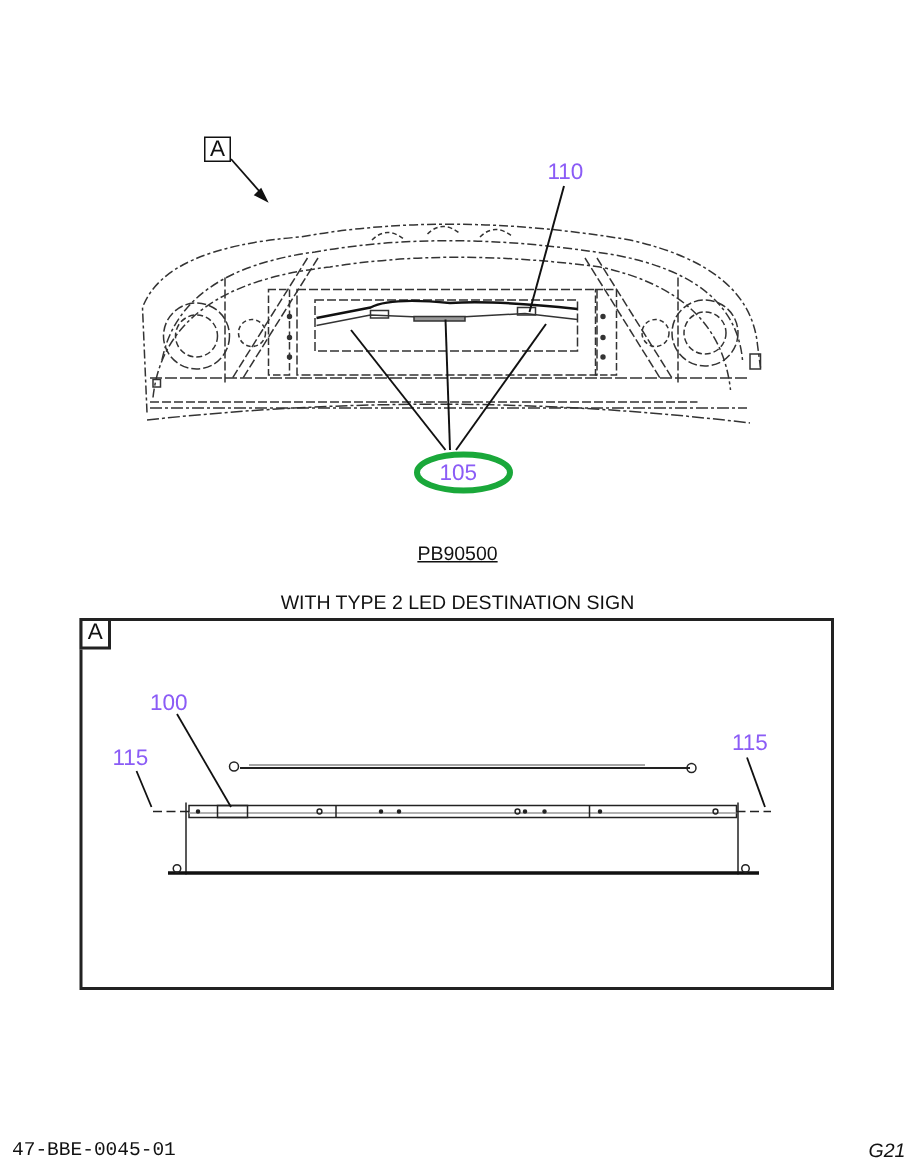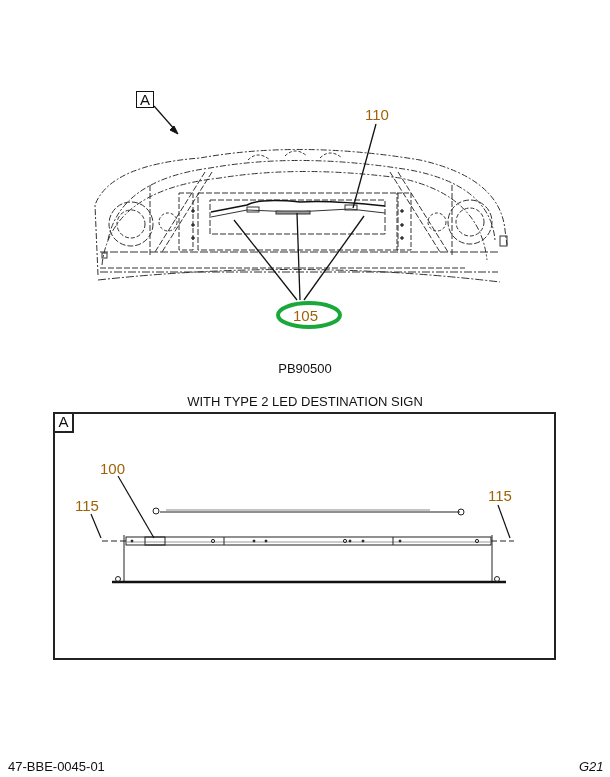--- a/index.html
+++ b/index.html
@@ -1,20 +1,20 @@
 <!DOCTYPE html>
 <html><head>
   <meta charset="utf-8">
   <style>
     html, body { margin: 0; padding: 0; background: #ffffff; }
     body { width: 610px; height: 777px; position: relative; overflow: hidden;
            font-family: "Liberation Sans", sans-serif; color: #111; }
     .abs { position: absolute; }
     svg { position: absolute; left: 0; top: 0; }
-    .callout { position: absolute; font-size: 15px; line-height: 15px; color: #a16207; }
+    .callout { position: absolute; font-size: 15px; line-height: 15px; color: #8b5cf6; }
     .caption { position: absolute; left: 0; width: 610px; text-align: center; font-size: 13px; line-height: 15px; color: #111; }
     .viewbox { position: absolute; border: 1px solid #111; font-size: 15px; line-height: 15px; text-align: center; background: #fff; }
     .footer { position: absolute; font-size: 13px; color: #111; }
   </style>
 </head>
 <body>
 
 <svg width="610" height="777" viewBox="0 0 610 777">
   <g fill="none" stroke="#333" stroke-width="1">
 
@@ -114,24 +114,24 @@
     <line x1="498" y1="505" x2="510" y2="538"></line>
   </g>
 </svg>
 
 <div class="viewbox" style="left:136px; top:91px; width:16px; height:15px;">A</div>
 
 <div class="callout" style="left:365px; top:107px;">110</div>
 
 <div class="callout" style="left:293px; top:308px;">105</div>
 
-<div class="caption" style="top:361px;">PB90500</div>
+<div class="caption" style="top:361px;text-decoration:underline;">PB90500</div>
 <div class="caption" style="top:376px;margin-top:18px;">WITH TYPE 2 LED DESTINATION SIGN</div>
 
 <div class="abs" style="left:53px; top:412px; width:503px; height:248px; border:2px solid #222; box-sizing:border-box;"></div>
 <div class="viewbox" style="left:53px; top:412px; width:17px; height:17px; border-width:2px 2px 2px 2px; border-color:#222;">A</div>
 
 <div class="callout" style="left:100px; top:461px;">100</div>
 <div class="callout" style="left:75px; top:498px;">115</div>
 <div class="callout" style="left:488px; top:488px;">115</div>
 
-<div class="footer" style="left:8px; top:759px;">47-BBE-0045-01</div>
+<div class="footer" style="left:8px; top:759px;font-family:Liberation Mono, monospace;">47-BBE-0045-01</div>
 <div class="footer" style="left:579px; top:759px;font-style:italic;">G21</div>
 
 </body></html>

